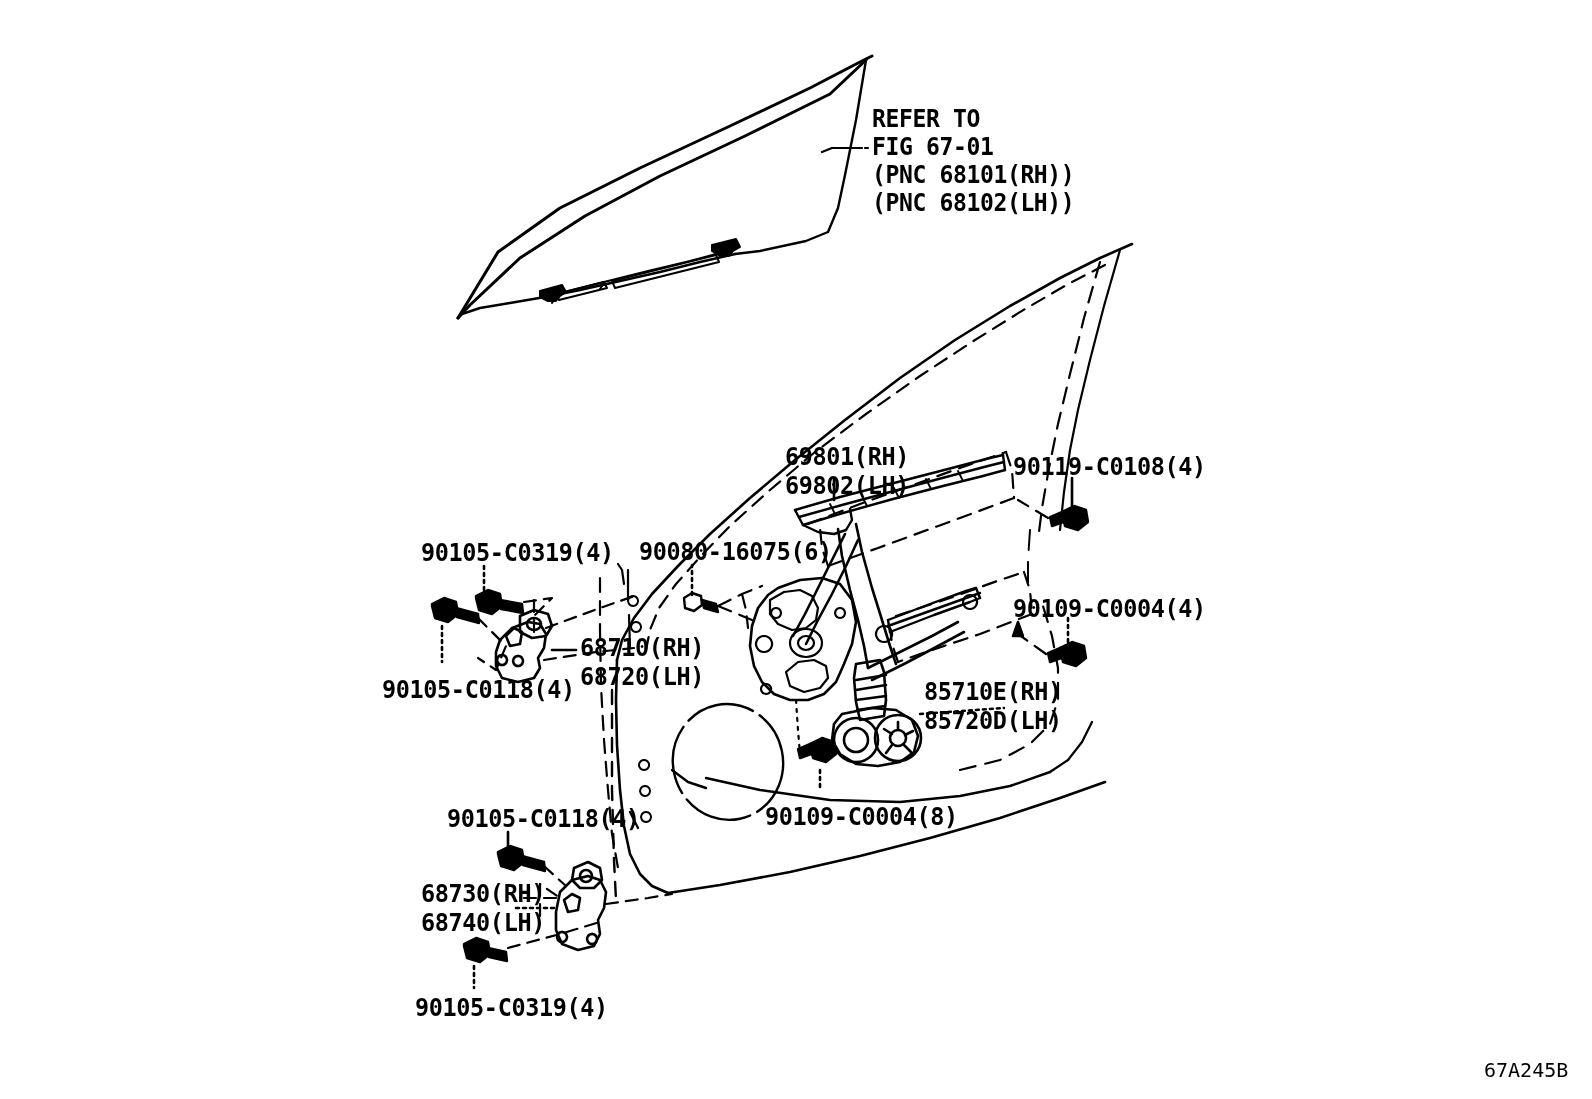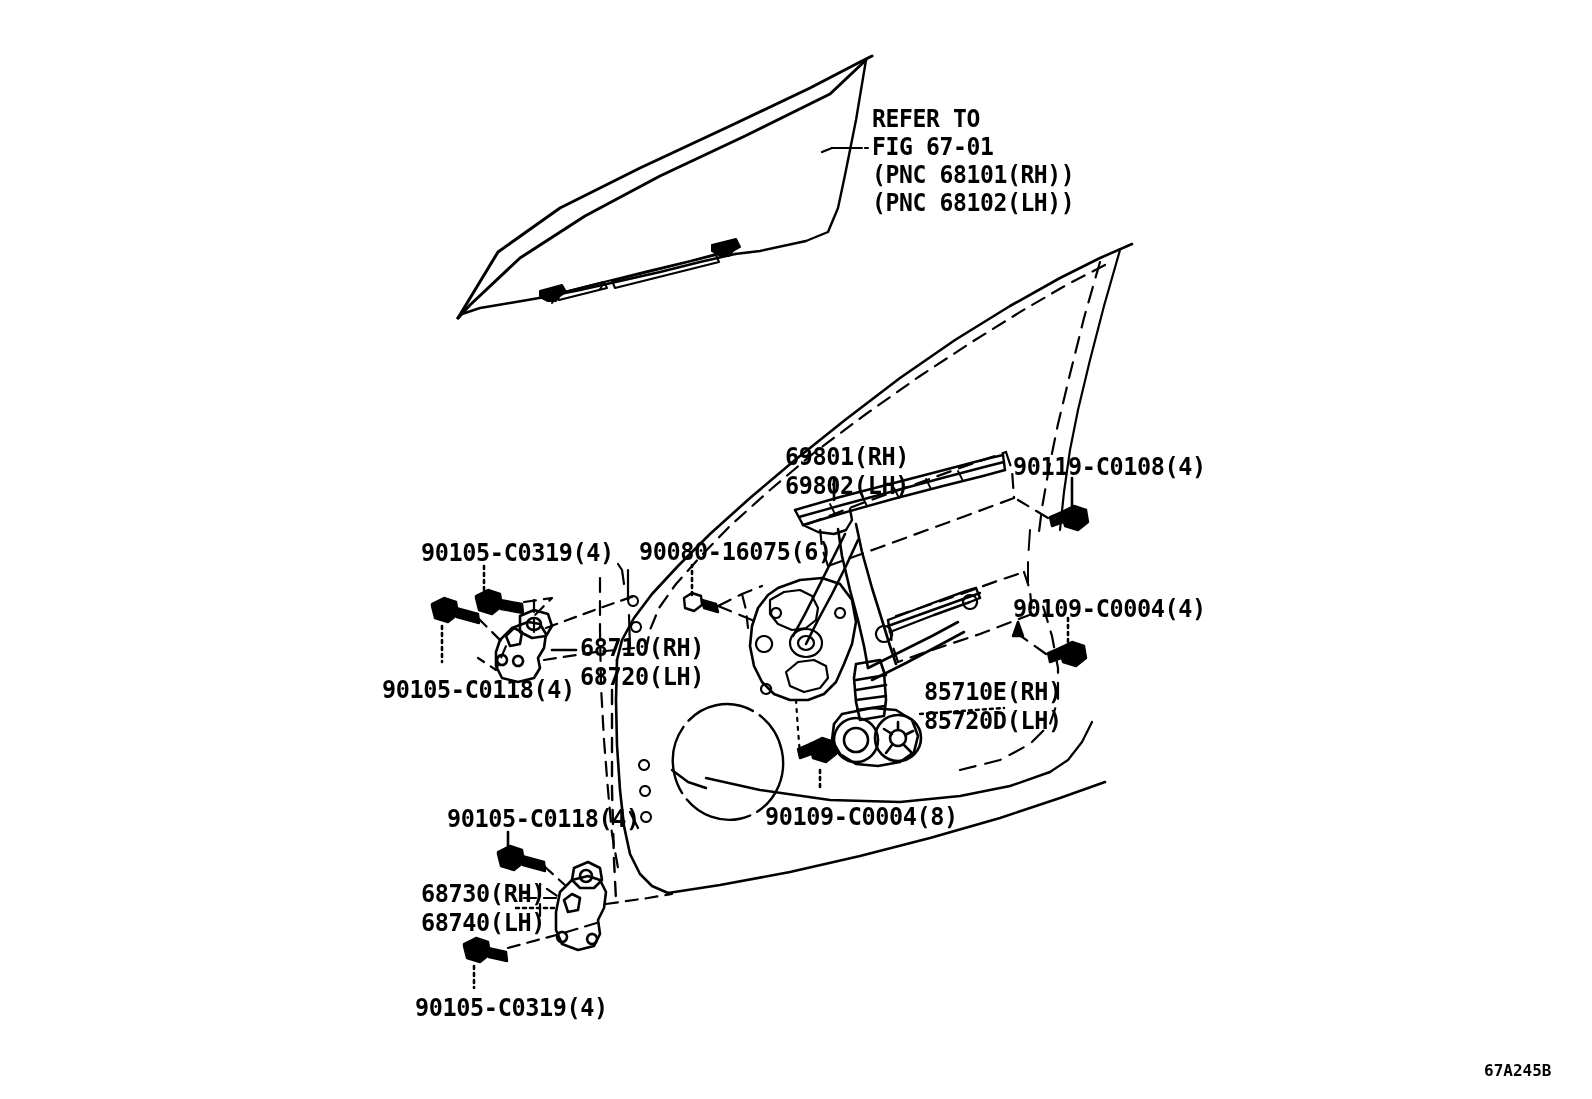--- a/index.html
+++ b/index.html
@@ -19,21 +19,21 @@
     font-size:25px;
     line-height:29px;
     letter-spacing:-0.4px;
     color:#000;
     white-space:pre;
     transform:scaleX(0.94);
     transform-origin:left top;
   }
   .lbl.refer{font-size:24.5px;line-height:28px;}
   .lbl.fignum{
-    font-size:16px;font-weight:bold;letter-spacing:0px;
+    font-size:20px;font-weight:normal;letter-spacing:0px;
     transform:none;
   }
 </style>
 </head>
 <body>
 
 <div id="diagram-root">
 
   <svg class="layer" viewBox="0 0 1592 1099">
     <g fill="none" stroke="#000" stroke-linecap="round" stroke-linejoin="round">

